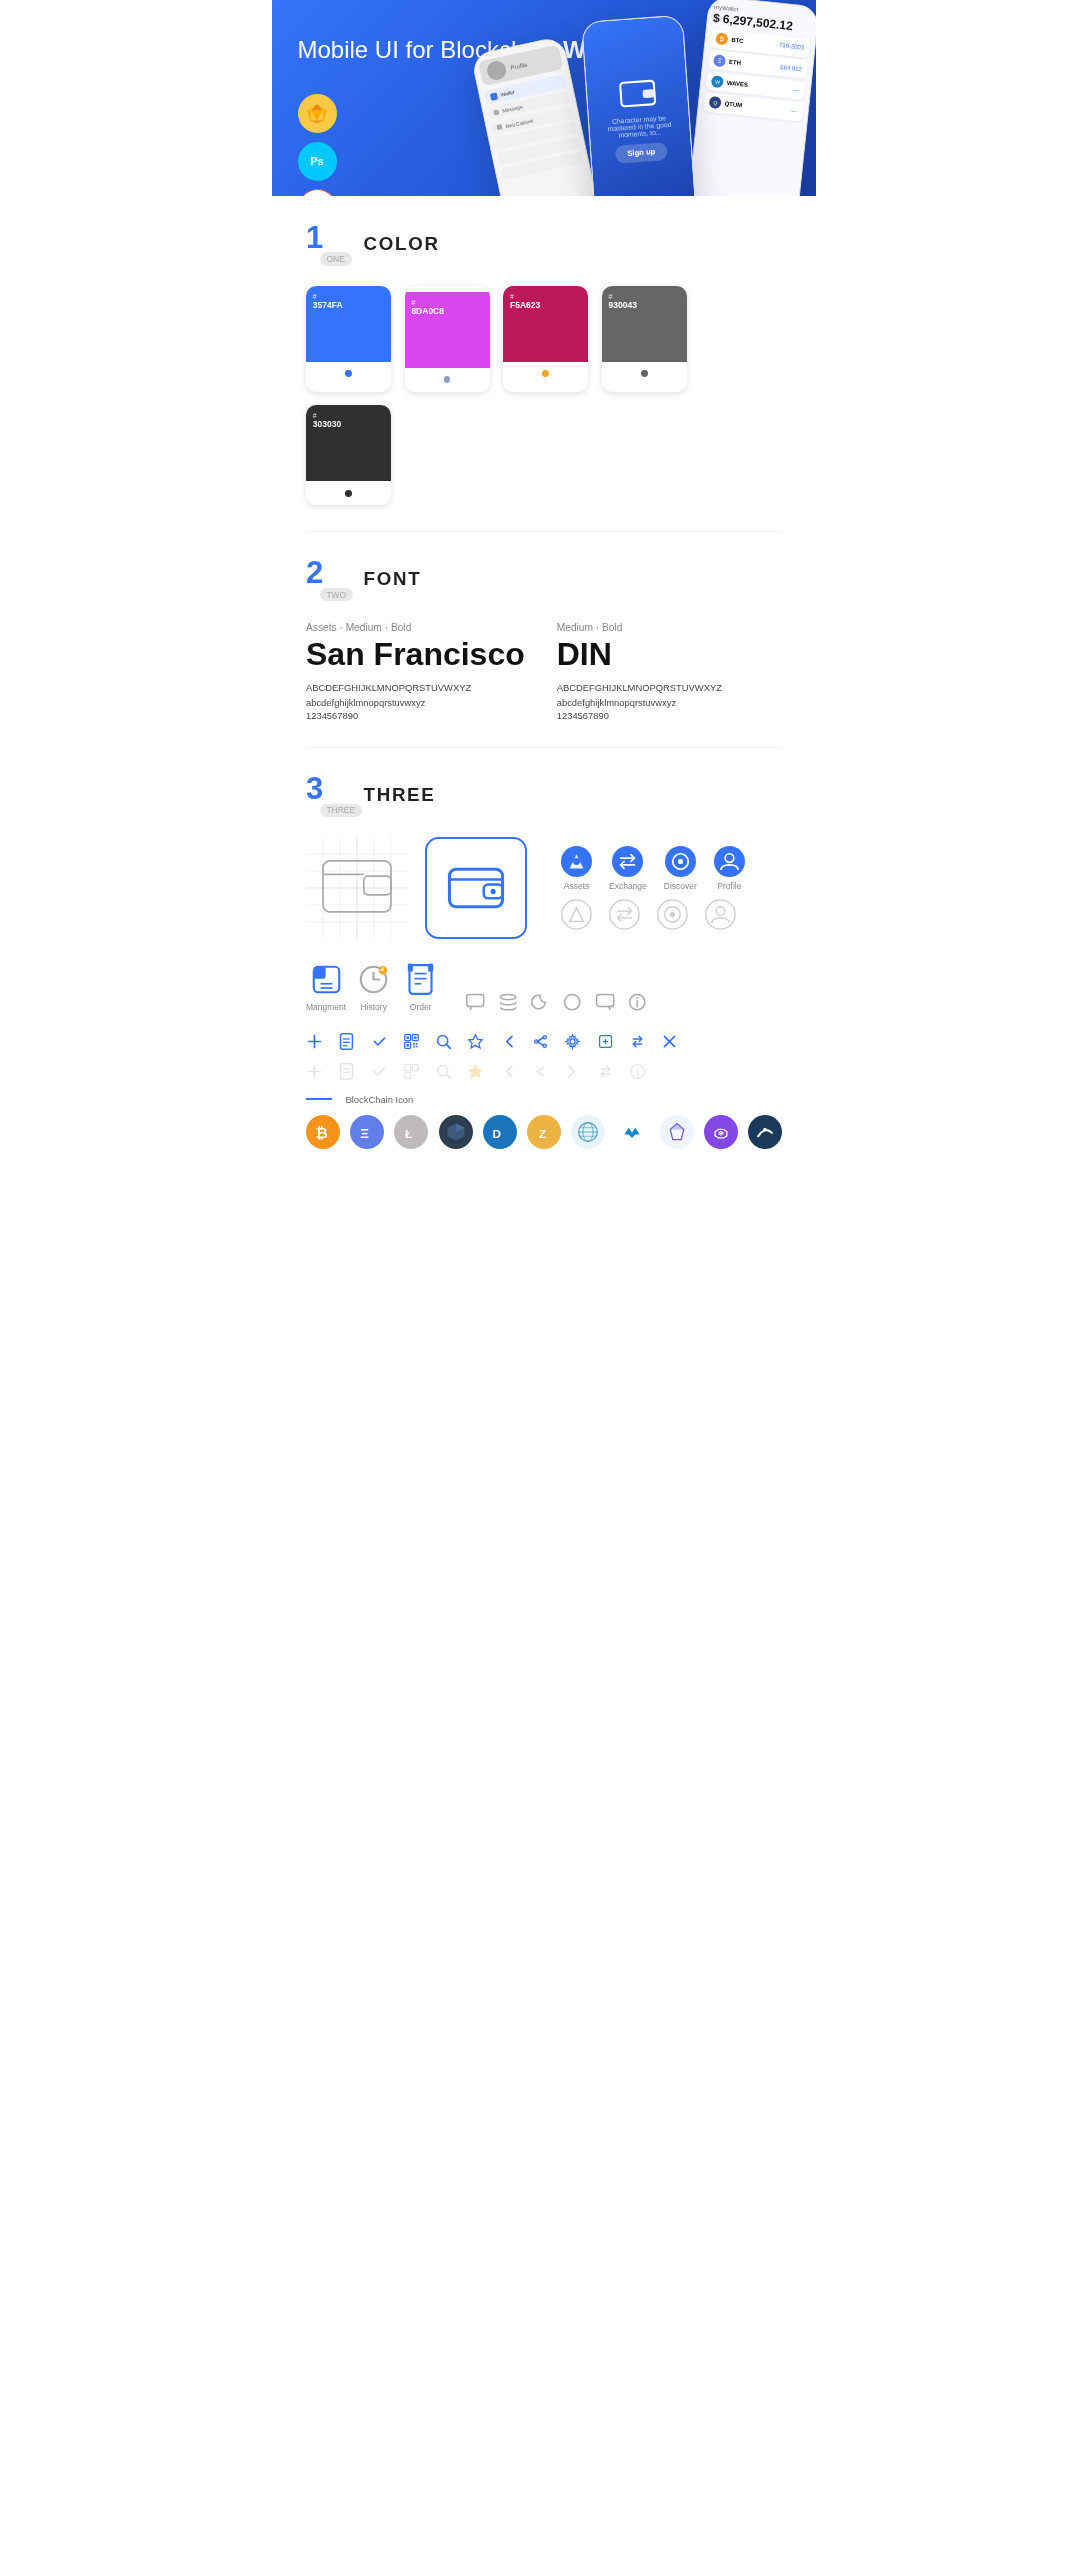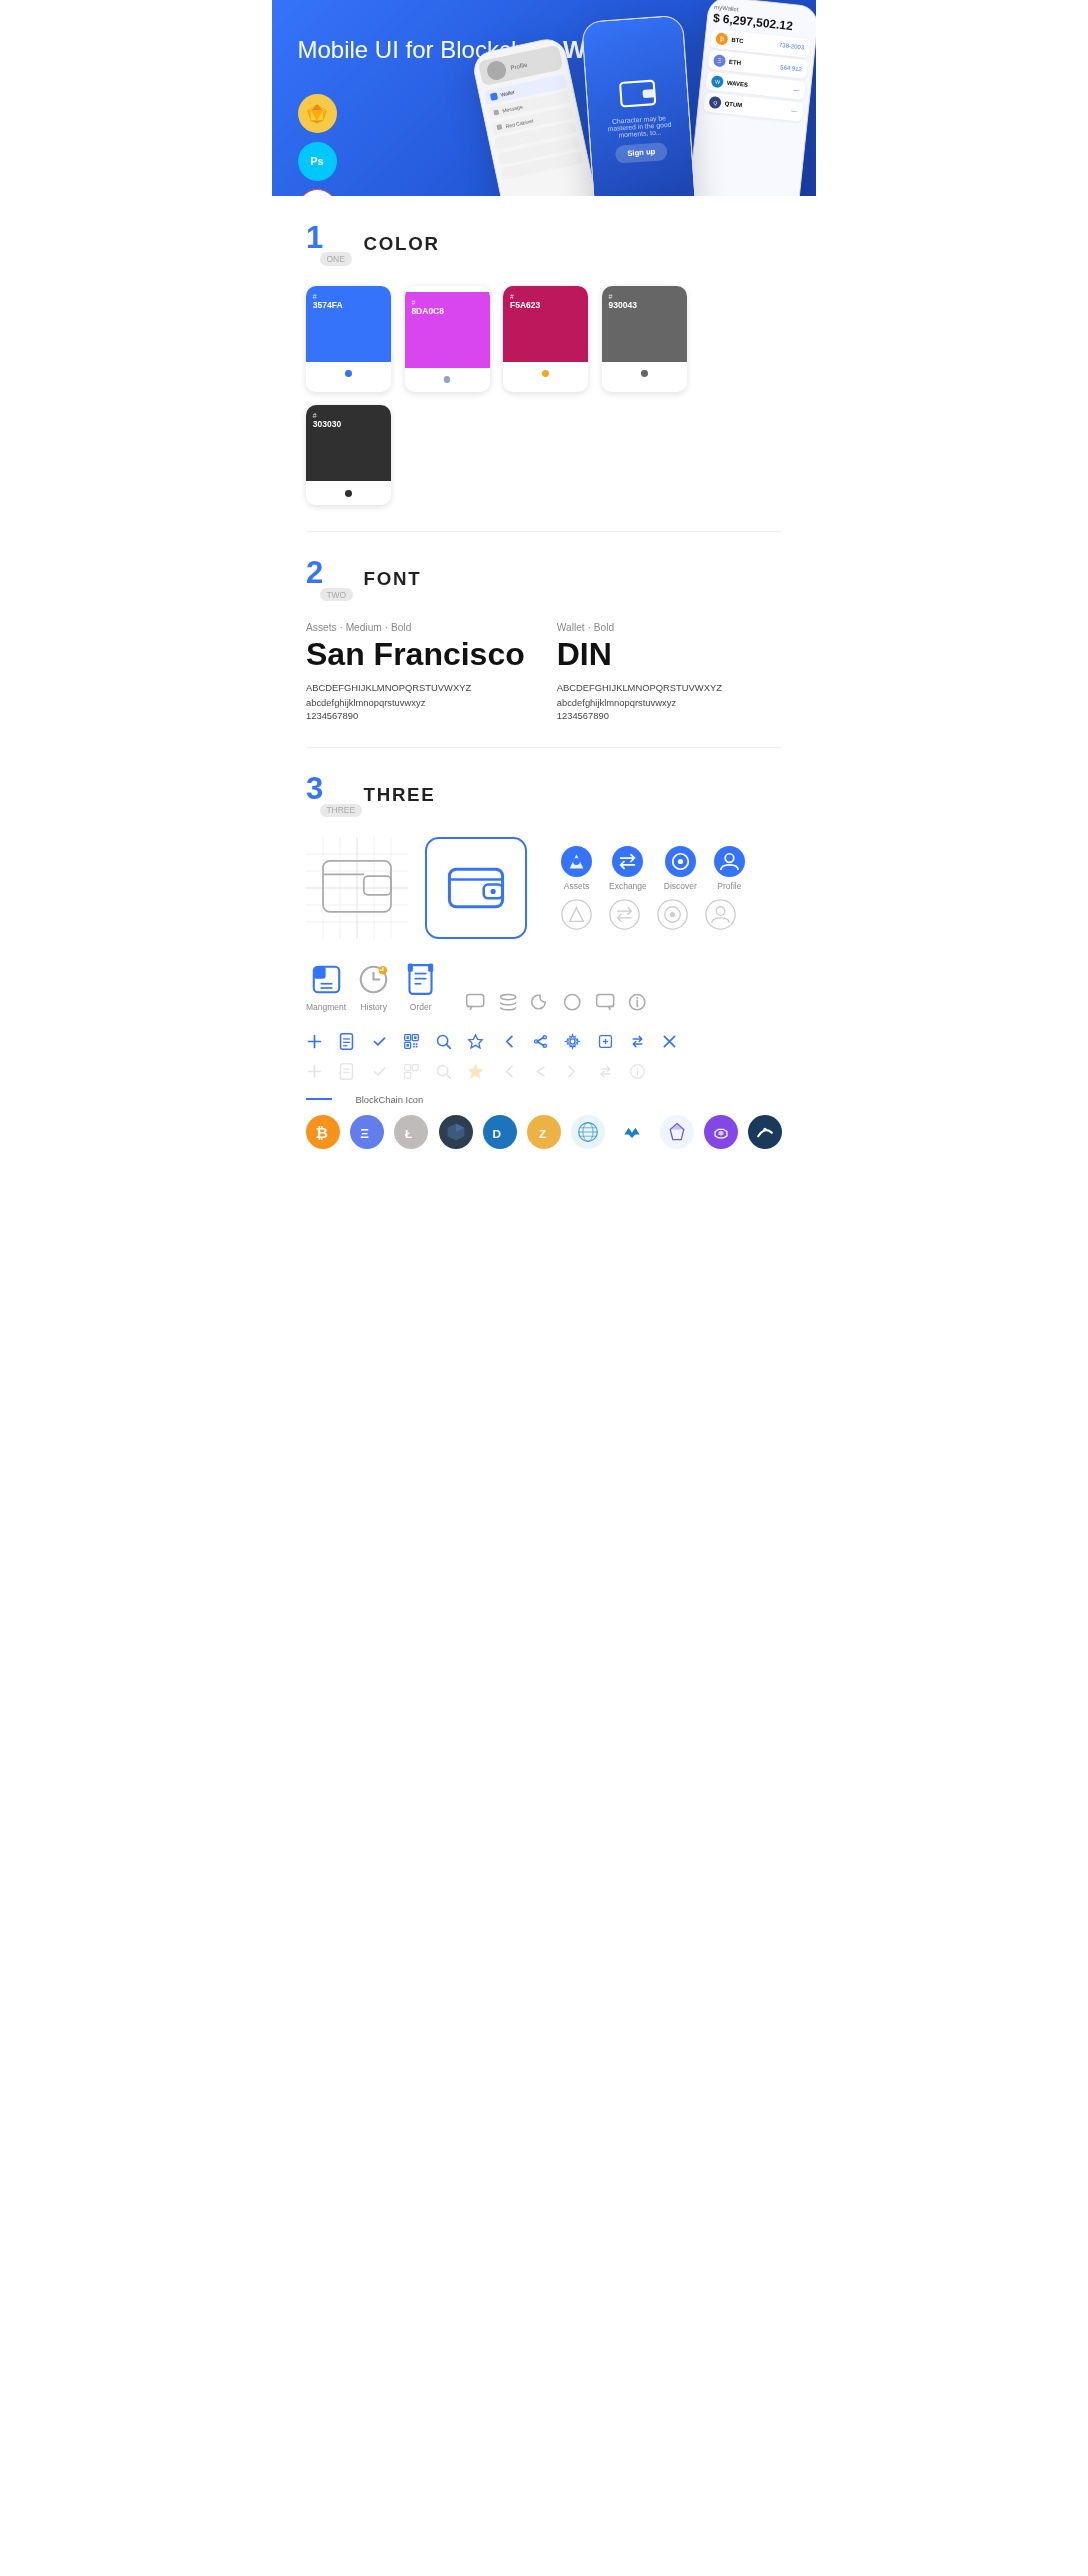--- a/index.html
+++ b/index.html
@@ -178,21 +178,21 @@
       align-items: center;
       flex-wrap: wrap;
       margin-bottom: 13.6px;
       opacity: 0.3;
     }
 
     
     .blockchain-label {
       display: flex;
       align-items: center;
-      gap: 24px;
+      gap: 14px;
       margin-bottom: 10.2px;
     }
     .blockchain-line {
       width: 25.5px;
       height: 2.6px;
       background: #3574FA;
     }
     .blockchain-text {
       font-size: 9.4px;
       color: #666;
@@ -419,21 +419,21 @@
   </div>
   <div class="font-grid">
     <div>
       <div class="font-label">Assets · Medium · Bold</div>
       <div class="font-name-sf">San Francisco</div>
       <div class="font-alphabet">ABCDEFGHIJKLMNOPQRSTUVWXYZ</div>
       <div class="font-alphabet">abcdefghijklmnopqrstuvwxyz</div>
       <div class="font-numbers">1234567890</div>
     </div>
     <div>
-      <div class="font-label">Wallet · Bold</div>
+      <div class="font-label">Medium · Bold</div>
       <div class="font-name-din">DIN</div>
       <div class="font-alphabet">ABCDEFGHIJKLMNOPQRSTUVWXYZ</div>
       <div class="font-alphabet">abcdefghijklmnopqrstuvwxyz</div>
       <div class="font-numbers">1234567890</div>
     </div>
   </div>
 </div>
 
 <div class="divider"></div>
 

